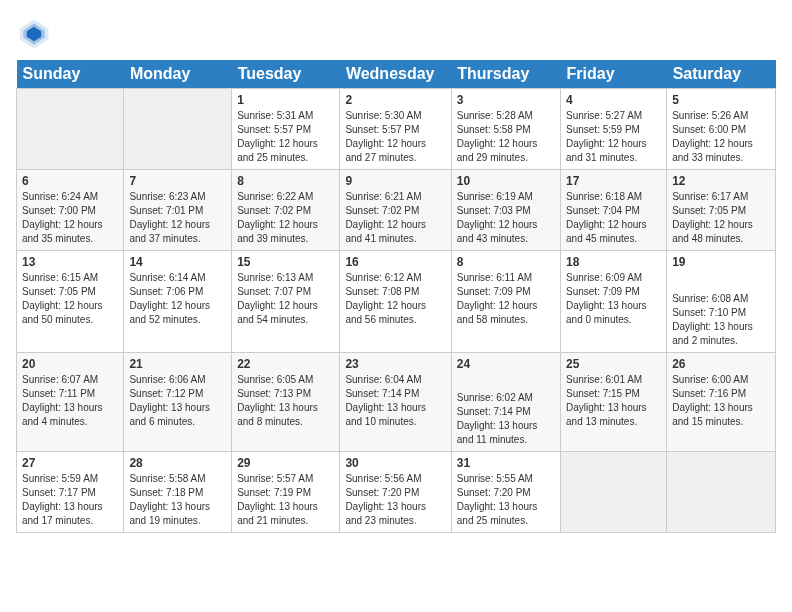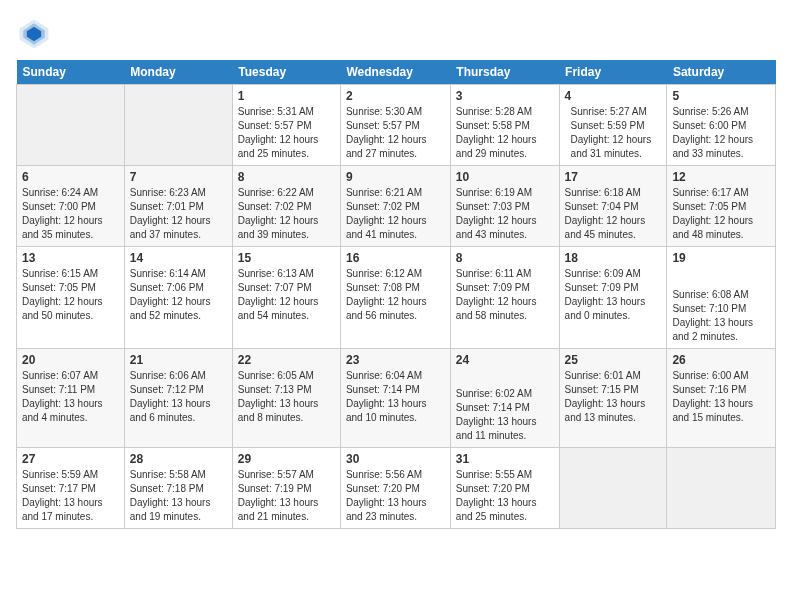--- a/index.html
+++ b/index.html
@@ -48,21 +48,21 @@
     table {
       width: 100%;
       border-collapse: collapse;
       font-size: 11px;
     }
     thead tr th {
       background-color: #2c7fc2;
       color: #fff;
       padding: 5px 6px;
       text-align: left;
-      font-size: 12px;
+      font-size: 16px;
       font-weight: bold;
     }
     tbody tr td {
       border: 1px solid #ccc;
       vertical-align: top;
       padding: 4px 5px;
       min-height: 70px;
       height: 80px;
       width: 113px;
       color: #333;
@@ -138,21 +138,21 @@
         </td>
         <td>
           <span class="day-num">3</span>
           <div class="day-info" style="white-space: pre-line;">Sunrise: 5:28 AM
 Sunset: 5:58 PM
 Daylight: 12 hours
 and 29 minutes.</div>
         </td>
         <td>
           <span class="day-num">4</span>
-          <div class="day-info" style="white-space: pre-line; margin-left: 6px;">Sunrise: 5:27 AM
+          <div class="day-info" style="white-space: pre-line;">Sunrise: 5:27 AM
 Sunset: 5:59 PM
 Daylight: 12 hours
 and 31 minutes.</div>
         </td>
         <td>
           <span class="day-num">5</span>
           <div class="day-info" style="white-space: pre-line;">Sunrise: 5:26 AM
 Sunset: 6:00 PM
 Daylight: 12 hours
 and 33 minutes.</div>

